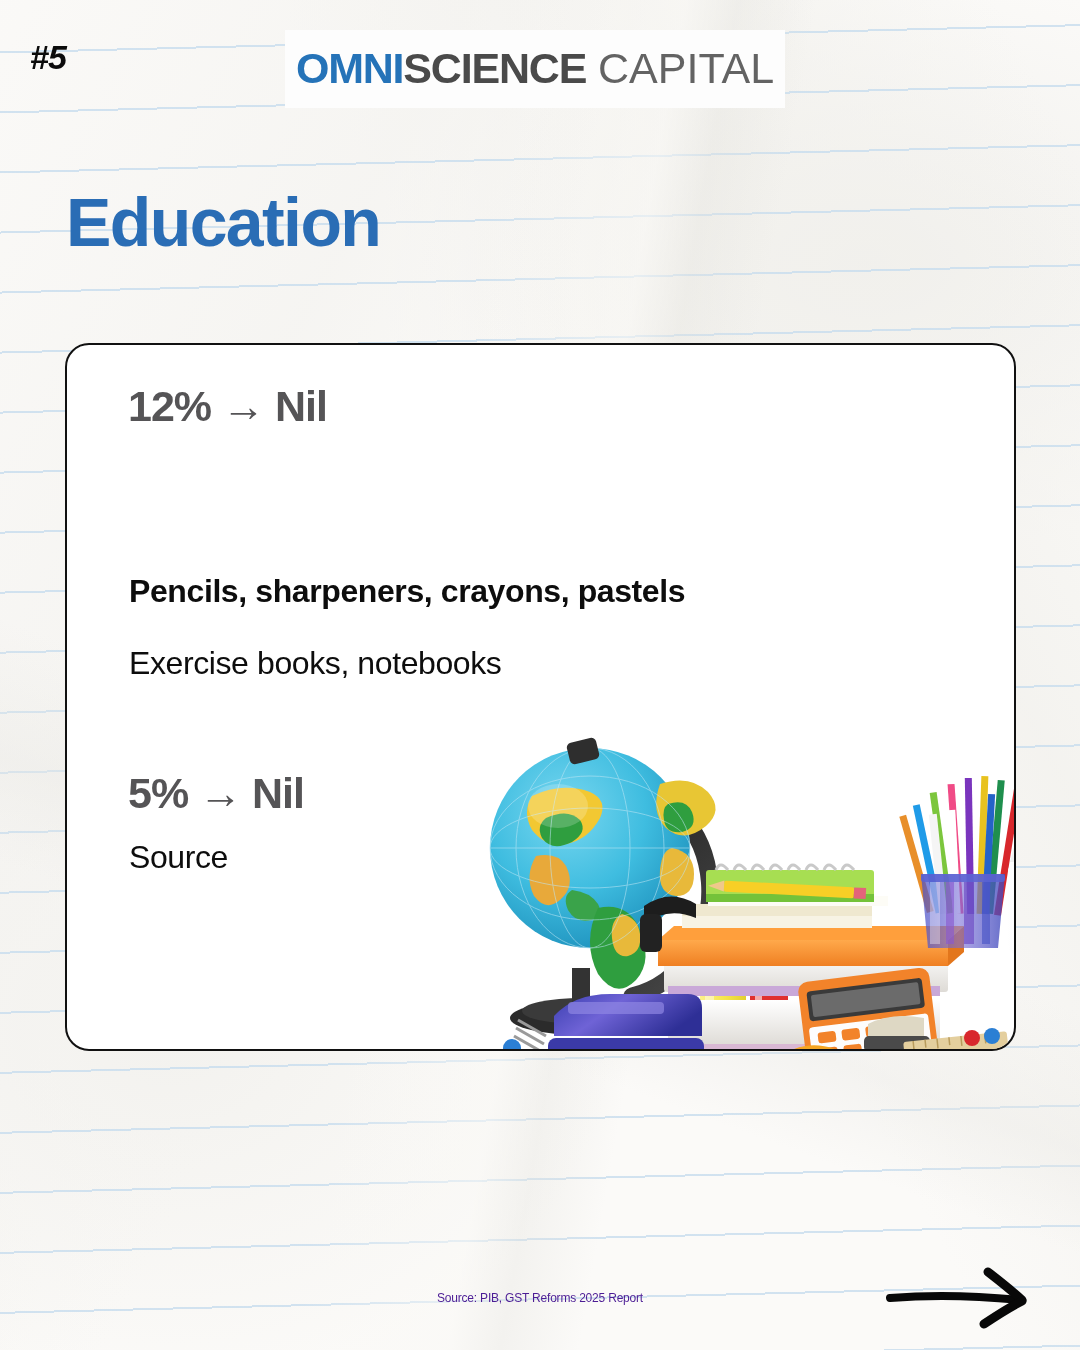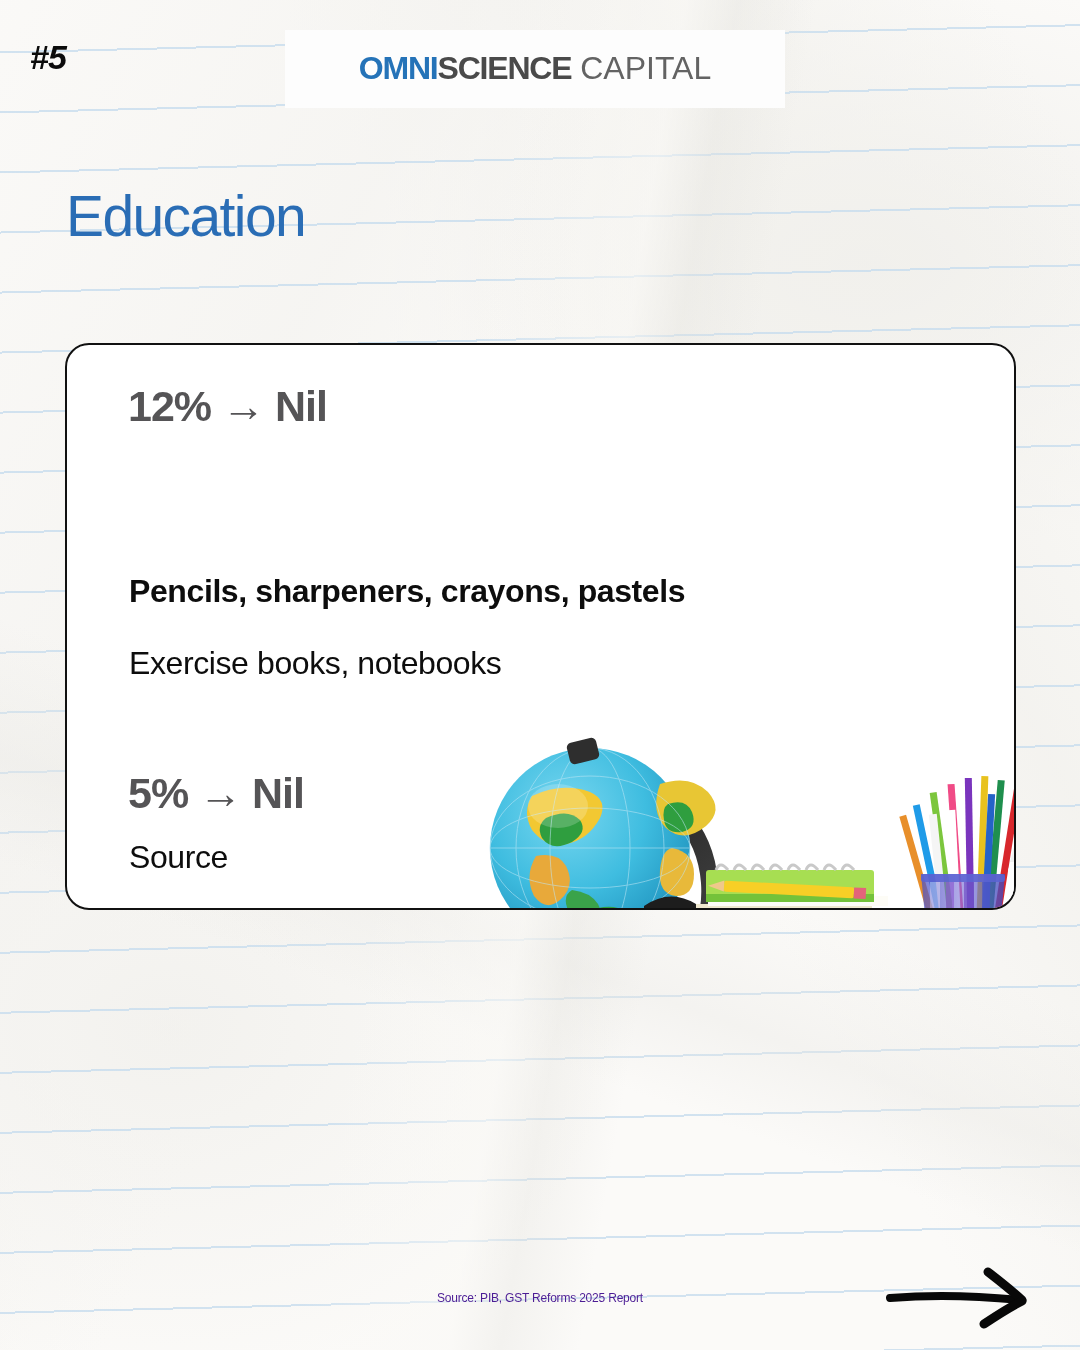--- a/index.html
+++ b/index.html
@@ -46,39 +46,39 @@
     position:absolute; left:30px; top:38px; z-index:6;
     font-size:34px; font-weight:bold; font-style:italic;
     color:#0b0b0b; letter-spacing:-1px;
   }
   #logo{
     position:absolute; left:285px; top:30px; width:500px; height:78px;
     background:#fdfdfd; z-index:6;
     display:flex; flex-direction:column; align-items:center; justify-content:center;
     padding:4px 8px 6px;
   }
-  #logo-main{ font-size:32px; font-weight:bold; letter-spacing:-1.2px; line-height:1; white-space:nowrap;}
+  #logo-main{ font-size:43px; font-weight:bold; letter-spacing:-1.2px; line-height:1; white-space:nowrap;}
   #logo-main .omni{ color:#2573b8; }
   #logo-main .science{ color:#4a4a4a; }
   #logo-main .capital{ color:#636363; font-weight:normal; letter-spacing:0px; }
   #logo-tag{
     font-size:14.5px; color:#5c5c5c; letter-spacing:5.0px;
     margin-top:7px; white-space:nowrap;
   }
 
   
   #page-title{
     position:absolute; left:66px; top:183px; z-index:6;
-    font-size:57px; font-weight:normal; color:#2a6db5;
+    font-size:68px; font-weight:bold; color:#2a6db5;
     letter-spacing:-1.6px;
   }
 
   
   #card{
-    position:absolute; left:65px; top:343px; width:951px; height:567px;
+    position:absolute; left:65px; top:343px; width:951px; height:708px;
     background:#fff; border:2.5px solid #111; border-radius:24px;
     z-index:5; overflow:hidden;
   }
   .rate{
     position:absolute; font-size:43px; font-weight:bold; color:#555456;
     letter-spacing:-1px; white-space:nowrap;
   }
   #rate-12 { left:61px; top:37px; }
   #rate-5  { left:61px; top:424px; }
   .item{

